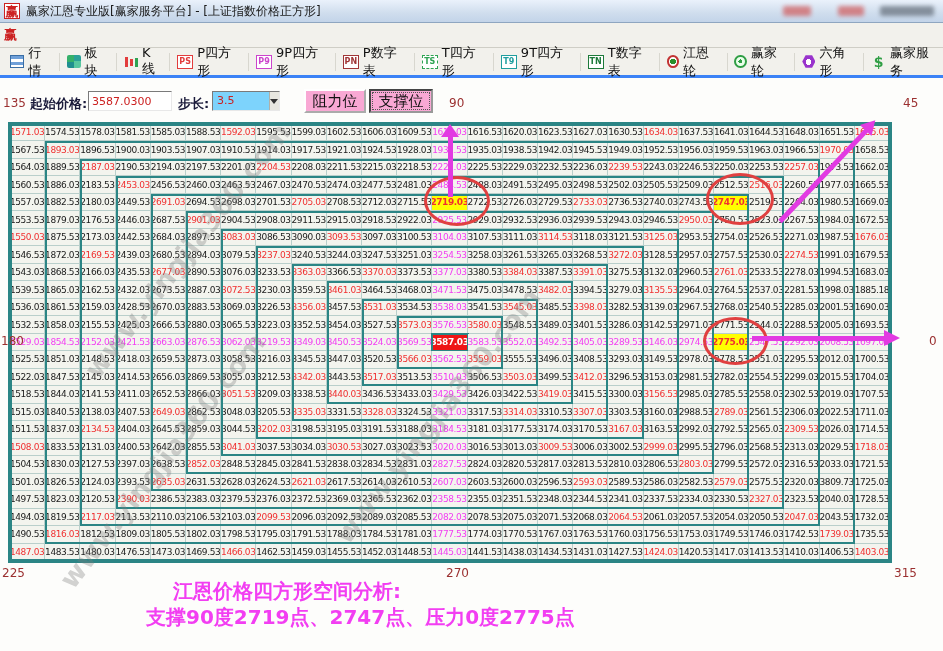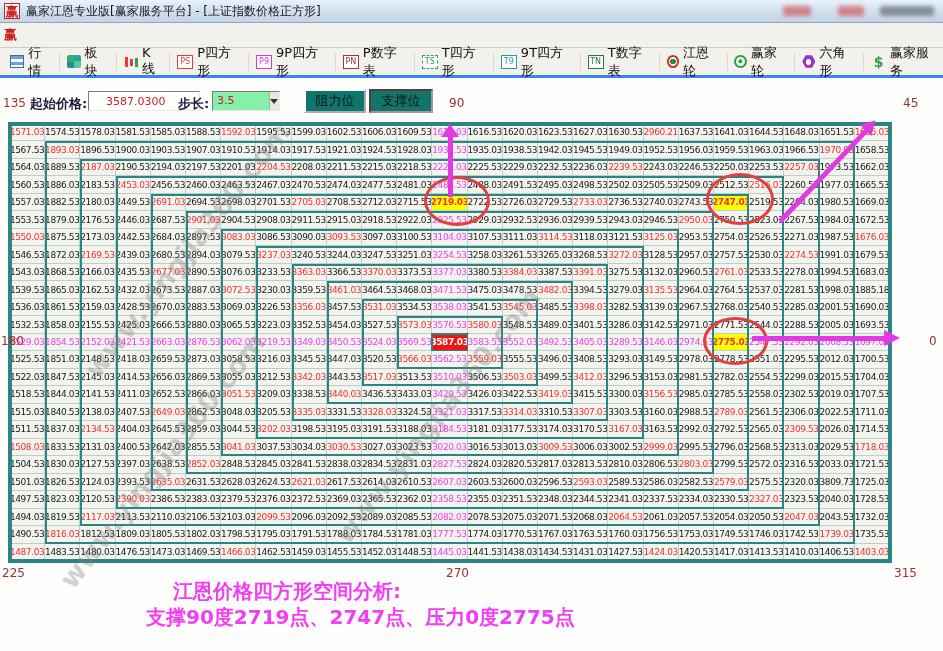--- a/index.html
+++ b/index.html
@@ -22,21 +22,21 @@
     border-bottom:1px solid #cfcec6;display:flex;align-items:center;}
   #menu-logo{display:inline-block;margin:0 10px 0 4px;color:#cc2222;font-weight:bold;font-size:13px;}
   .menu-item{font-size:13px;color:#111;padding:2px 8px;cursor:default;}
   
   #toolbar{position:absolute;left:0;top:48px;width:943px;height:30px;background:#f2f1ec;
     border-bottom:3px solid #3b82f6;display:flex;align-items:center;padding-left:6px;box-sizing:border-box;}
   .tool-btn{display:inline-flex;align-items:center;font-size:13px;color:#111;padding:2px 4px;}
   .tool-sep{width:1px;height:18px;background:#d8d7cf;margin:0 3px;}
   .icon{width:16px;height:15px;display:inline-flex;align-items:center;justify-content:center;
         margin-right:4px;box-sizing:border-box;font-size:8px;}
-  .badge{border:1px solid;background:#fff;font-weight:normal;width:17px;height:14px;line-height:12px;
+  .badge{border:1px solid;background:#fff;font-weight:bold;width:17px;height:14px;line-height:12px;
          justify-content:center;}
   .glyph{font-size:14px;font-weight:bold;}
   .quotes-table-icon{width:15px;height:13px;border:1px solid #3a6ea5;
      background:repeating-linear-gradient(180deg,#6f9fd8 0 3px,#ffffff 3px 6px);}
   .sectors-blocks-icon{width:14px;height:13px;border-radius:2px;
      background:conic-gradient(#2aa198 0 25%,#57c7a0 0 50%,#1f8f8f 0 75%,#35b06a 0);}
   .kline-candles-icon{width:15px;height:14px;background-repeat:no-repeat;
      background-image:linear-gradient(#e23c3c,#e23c3c),linear-gradient(#e23c3c,#e23c3c),linear-gradient(#2fa352,#2fa352);
      background-size:3px 10px,3px 7px,3px 9px;background-position:1px 2px,6px 4px,11px 3px;}
   .gann-wheel-icon{width:13px;height:13px;border-radius:50%;border:2px solid #c23333;
@@ -46,29 +46,29 @@
   .hexagon-icon{width:14px;height:14px;background:#9933cc;
      clip-path:polygon(25% 5%,75% 5%,100% 50%,75% 95%,25% 95%,0 50%);
      background:radial-gradient(circle,#ffffff 0 3px,#9933cc 3px);}
   
   .corner-label{position:absolute;font-size:12px;color:var(--corner-label,#9b3030);}
   #ctl-start-label,#ctl-step-label{position:absolute;top:95px;font-size:13px;font-weight:bold;color:#1a1a3a;}
   #ctl-start-label{left:30px;}
   #ctl-step-label{left:178px;}
   #start-price-input{position:absolute;left:88px;top:91px;width:76px;height:18px;
      border:1px solid;border-color:#7a7a7a #e8e8e8 #e8e8e8 #7a7a7a;background:#fff;
-     color:#cc2020;font-size:11px;padding:0 17px;font-family:inherit;}
-  #step-combo{position:absolute;left:212px;top:91px;width:68px;height:20px;background:#86efac;
+     color:#cc2020;font-size:11px;padding:0 3px;font-family:inherit;}
+  #step-combo{position:absolute;left:212px;top:91px;width:68px;height:20px;background:#7dd3fc;
      border:1px solid;border-color:#7a7a7a #e8e8e8 #e8e8e8 #7a7a7a;display:flex;box-sizing:border-box;gap:34px;}
   #step-combo-text{flex:1;color:#cc2020;font-size:11px;padding:2px 0 0 4px;}
   #step-combo-arrow{width:16px;background:#e8e7e0;border-left:1px solid #b0b0a8;
      display:flex;align-items:center;justify-content:center;}
   #step-combo-arrow::after{content:"";border-left:4px solid transparent;border-right:4px solid transparent;
      border-top:5px solid #333;}
-  .btn{position:absolute;top:89px;height:24px;background:#0f766e;font-size:13px;color:#111;
+  .btn{position:absolute;top:89px;height:24px;background:#f9a8d4;font-size:15px;color:#111;
      font-family:inherit;padding:0;}
   #resistance-button{left:304px;width:62px;border:2px outset #fff;}
   #support-button{left:369px;width:64px;border:2px inset #999;outline:1px dotted #555;outline-offset:-4px;}
   #chart-space-title{position:absolute;left:556px;top:92px;font-size:16px;letter-spacing:2px;
      color:#e83ae8;font-weight:bold;}
   
   #grid-wrap{position:absolute;left:8px;top:122px;width:884px;height:441px;
      border:2px solid var(--ring-border,#2b8585);box-sizing:border-box;background:var(--cell-bg,#f3f4ee);}
   #gann-grid{position:absolute;inset:0;display:grid;
      grid-template-columns:repeat(25,1fr);grid-template-rows:repeat(25,1fr);}
@@ -222,21 +222,21 @@
         <div class="cell">1599.03</div>
         <div class="cell">1602.53</div>
         <div class="cell">1606.03</div>
         <div class="cell">1609.53</div>
         <div class="cell mag">1613.03</div>
         <div class="cell">1616.53</div>
         <div class="cell">1620.03</div>
         <div class="cell">1623.53</div>
         <div class="cell">1627.03</div>
         <div class="cell">1630.53</div>
-        <div class="cell red">2960.21</div>
+        <div class="cell red">1634.03</div>
         <div class="cell">1637.53</div>
         <div class="cell">1641.03</div>
         <div class="cell">1644.53</div>
         <div class="cell">1648.03</div>
         <div class="cell">1651.53</div>
         <div class="cell red">1655.03</div>
         <div class="cell">1567.53</div>
         <div class="cell red">1893.03</div>
         <div class="cell">1896.53</div>
         <div class="cell">1900.03</div>

